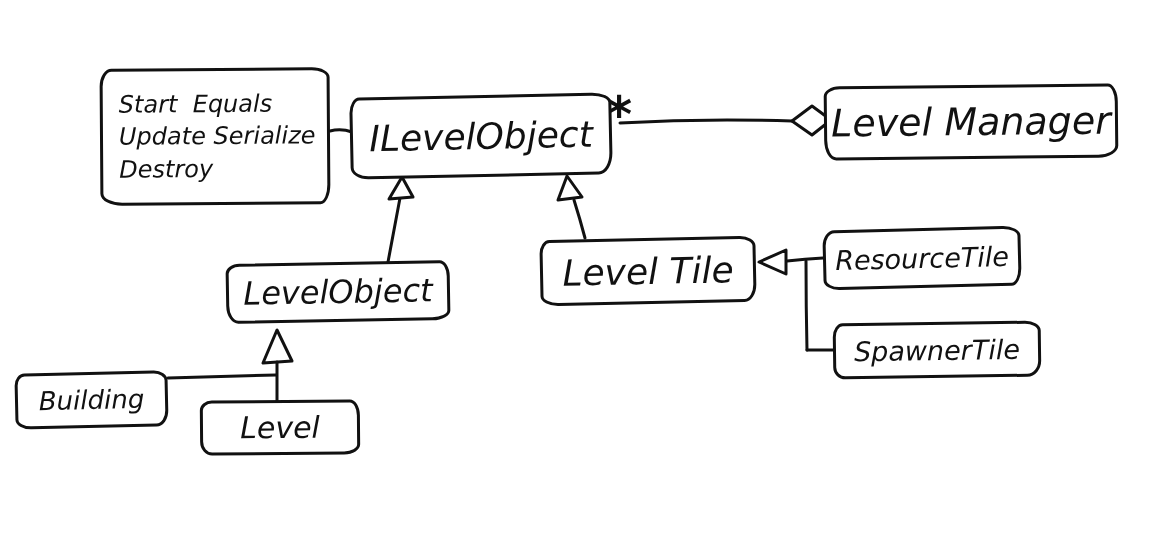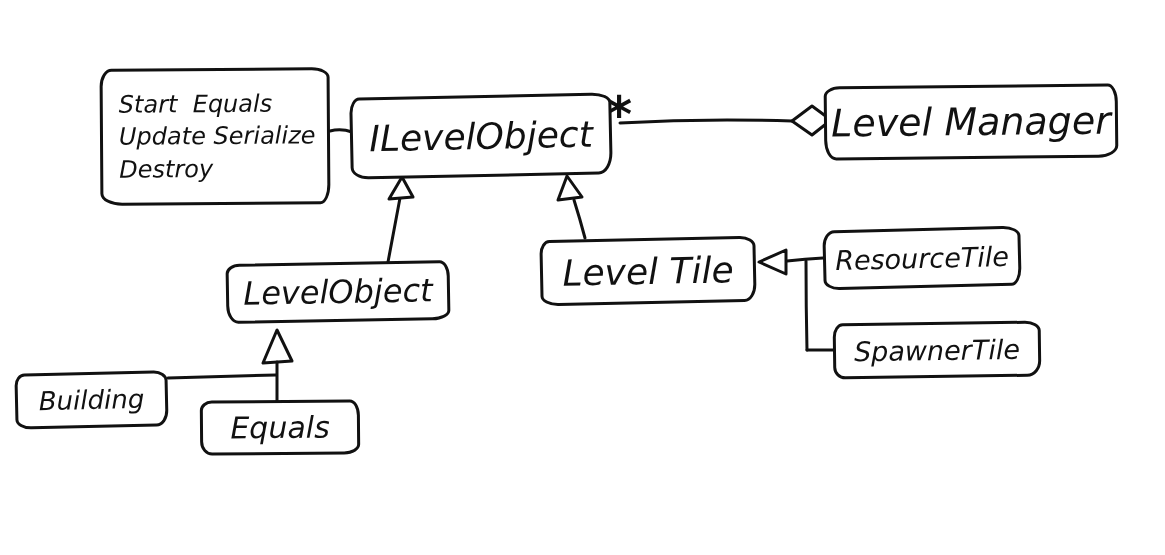--- a/index.html
+++ b/index.html
@@ -117,16 +117,16 @@
 
   <div class="box b-stile">
     <span class="label">SpawnerTile</span>
   </div>
 
   <div class="box b-building">
     <span class="label">Building</span>
   </div>
 
   <div class="box b-entity">
-    <span class="label">Equals</span>
+    <span class="label">Level</span>
   </div>
 
 </div>
 
 </body></html>

